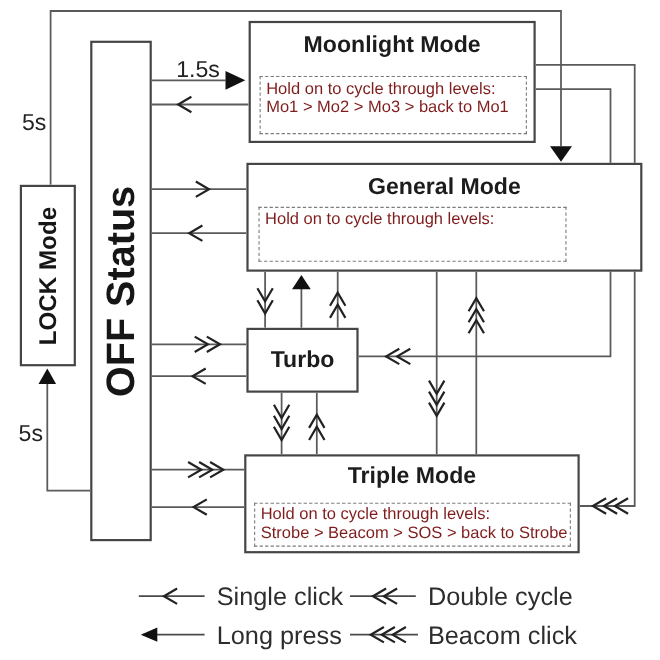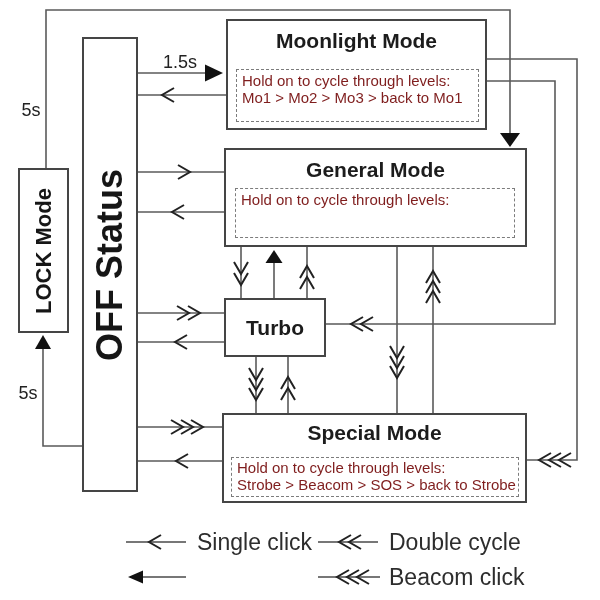--- a/index.html
+++ b/index.html
@@ -22,21 +22,21 @@
     font-size:15px;line-height:17px;color:#7f1d1d;padding:2px 3px 0 5px;
     white-space:nowrap;overflow:hidden;
   }
   .vert{
     position:absolute;left:0;top:0;width:100%;height:100%;
     display:flex;align-items:center;justify-content:center;
   }
   .vert > span{transform:rotate(-90deg);white-space:nowrap;font-weight:700;color:#161616;}
   .lock-text{font-size:22px;}
   .off-text{font-size:36px;}
-  .wire-label{position:absolute;font-size:18px;color:#222;text-align:center;}
+  .wire-label{position:absolute;font-size:21px;color:#222;text-align:center;}
   .legend-item{position:absolute;display:flex;align-items:center;height:22px;}
   .legend-item svg{display:block;}
   .legend-label{font-size:23px;color:#2d2d2d;margin-left:7px;white-space:nowrap;}
   .lg-line{stroke:#4a4a4a;stroke-width:1.6;}
   .lg-chev{stroke:#222;stroke-width:2;fill:none;}
 </style>
 </head>
 <body>
 
 <div class="canvas">
@@ -167,33 +167,33 @@
   </div>
 
   <div class="node" style="left:226px;top:19px;width:261px;height:111px;">
     <div class="node-title big-title" style="margin-top:5px;">Moonlight Mode</div>
     <div class="hold-box" style="left:8px;top:48px;width:243px;height:53px;">
       <div>Hold on to cycle through levels:</div>
       <div>Mo1 &gt; Mo2 &gt; Mo3 &gt; back to Mo1</div>
     </div>
   </div>
 
-  <div class="node" style="left:224px;top:148px;width:303px;height:99px;">
+  <div class="node" style="left:224px;top:148px;width:360px;height:99px;">
     <div class="node-title big-title" style="margin-top:5px;">General Mode</div>
     <div class="hold-box" style="left:9px;top:38px;width:280px;height:50px;">
       <div>Hold on to cycle through levels:</div>
     </div>
   </div>
 
   <div class="node" style="left:224px;top:298px;width:102px;height:59px;justify-content:center;text-align:right;">
     <div class="node-title big-title">Turbo</div>
   </div>
 
   <div class="node" style="left:222px;top:413px;width:305px;height:90px;">
-    <div class="node-title big-title" style="margin-top:3px;">Special Mode</div>
+    <div class="node-title big-title" style="margin-top:3px;">Triple Mode</div>
     <div class="hold-box" style="left:7px;top:42px;width:288px;height:40px;padding-top:1px;">
       <div>Hold on to cycle through levels:</div>
       <div>Strobe &gt; Beacom &gt; SOS &gt; back to Strobe</div>
     </div>
   </div>
 
   <div class="wire-label" style="left:156px;top:52px;width:48px;">1.5s</div>
   <div class="wire-label" style="left:17px;top:100px;width:28px;">5s</div>
   <div class="wire-label" style="left:14px;top:383px;width:28px;">5s</div>
 
@@ -212,20 +212,21 @@
       <polyline class="lg-chev" points="43,2 31,9 43,16"></polyline>
     </svg>
     <span class="legend-label">Double cycle</span>
   </div>
 
   <div class="legend-item" style="left:126px;top:566px;">
     <svg width="64" height="18">
       <line class="lg-line" x1="4" y1="9" x2="60" y2="9"></line>
       <polygon fill="#111" points="2,9 17,2.5 17,15.5"></polygon>
     </svg>
+    <span class="legend-label">Long press</span>
   </div>
 
   <div class="legend-item" style="left:318px;top:566px;">
     <svg width="64" height="18">
       <line class="lg-line" x1="0" y1="9" x2="62" y2="9"></line>
       <polyline class="lg-chev" points="31,2 19,9 31,16"></polyline>
       <polyline class="lg-chev" points="41,2 29,9 41,16"></polyline>
       <polyline class="lg-chev" points="51,2 39,9 51,16"></polyline>
     </svg>
     <span class="legend-label">Beacom click</span>

